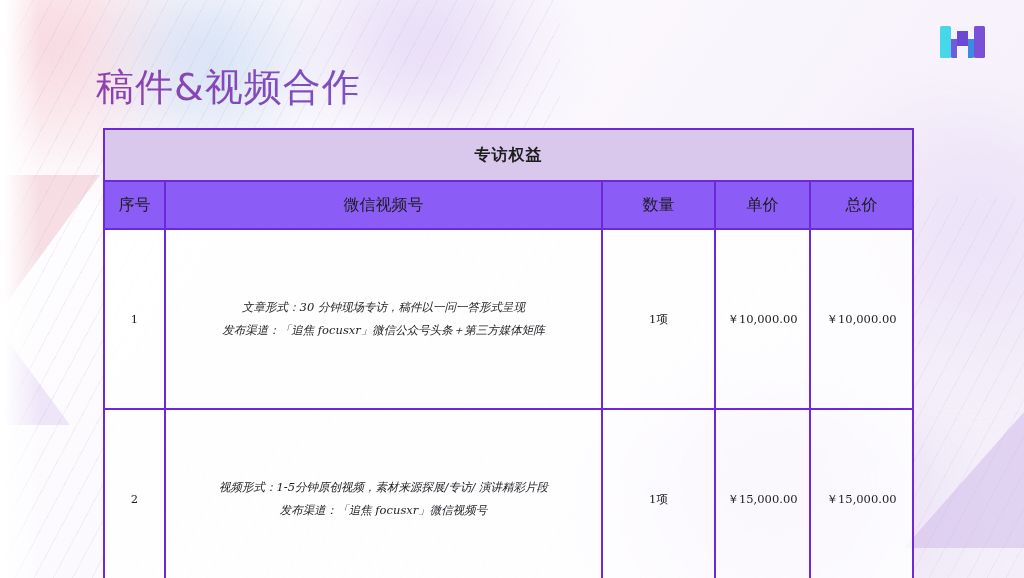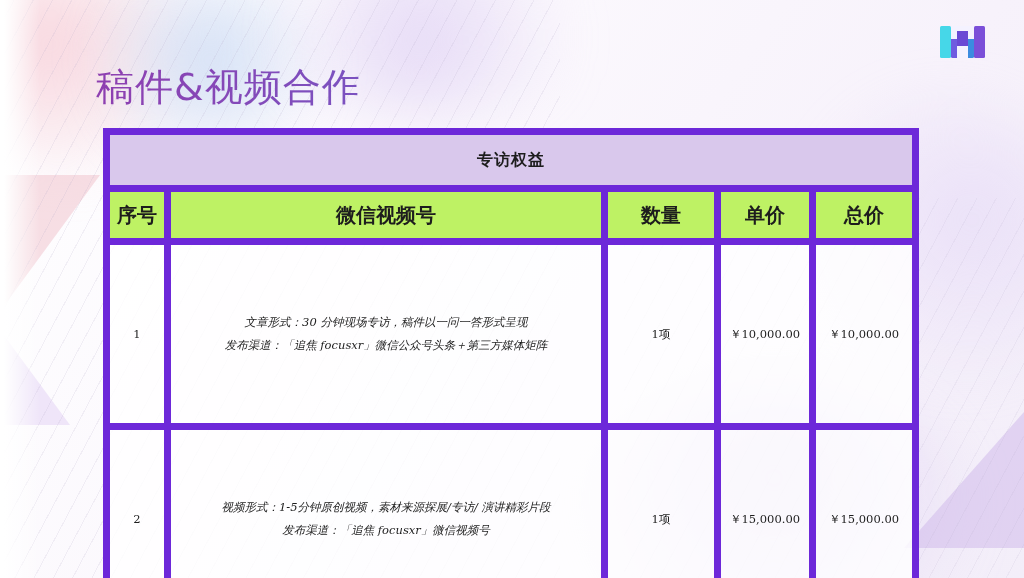--- a/index.html
+++ b/index.html
@@ -163,37 +163,37 @@
     top: 128px;
     width: 809px;
   }
   table.rights {
     width: 100%;
     border-collapse: collapse;
     table-layout: fixed;
     background: rgba(255,255,255,0.82);
   }
   table.rights td, table.rights th {
-    border: 7px solid #6d28d9;
+    border: 2px solid #6d28d9;
     text-align: center;
     vertical-align: middle;
     color: #1d1d1d;
   }
   .title-row td {
     background: #d9c8ec;
     height: 48px;
     font-size: 16px;
     font-weight: bold;
     letter-spacing: 1px;
   }
   .head-row td {
-    background: #bef264;
+    background: #8b5cf6;
     height: 44px;
-    font-size: 20px;
-    font-weight: bold;
+    font-size: 16px;
+    font-weight: normal;
   }
   .body-row td {
     height: 176px;
     font-size: 11.5px;
     line-height: 2.0;
     font-family: "DejaVu Serif", "Liberation Serif", serif;
   }
   .col-no    { width: 61px; }
   .col-desc  { width: 437px; }
   .col-qty   { width: 113px; }

